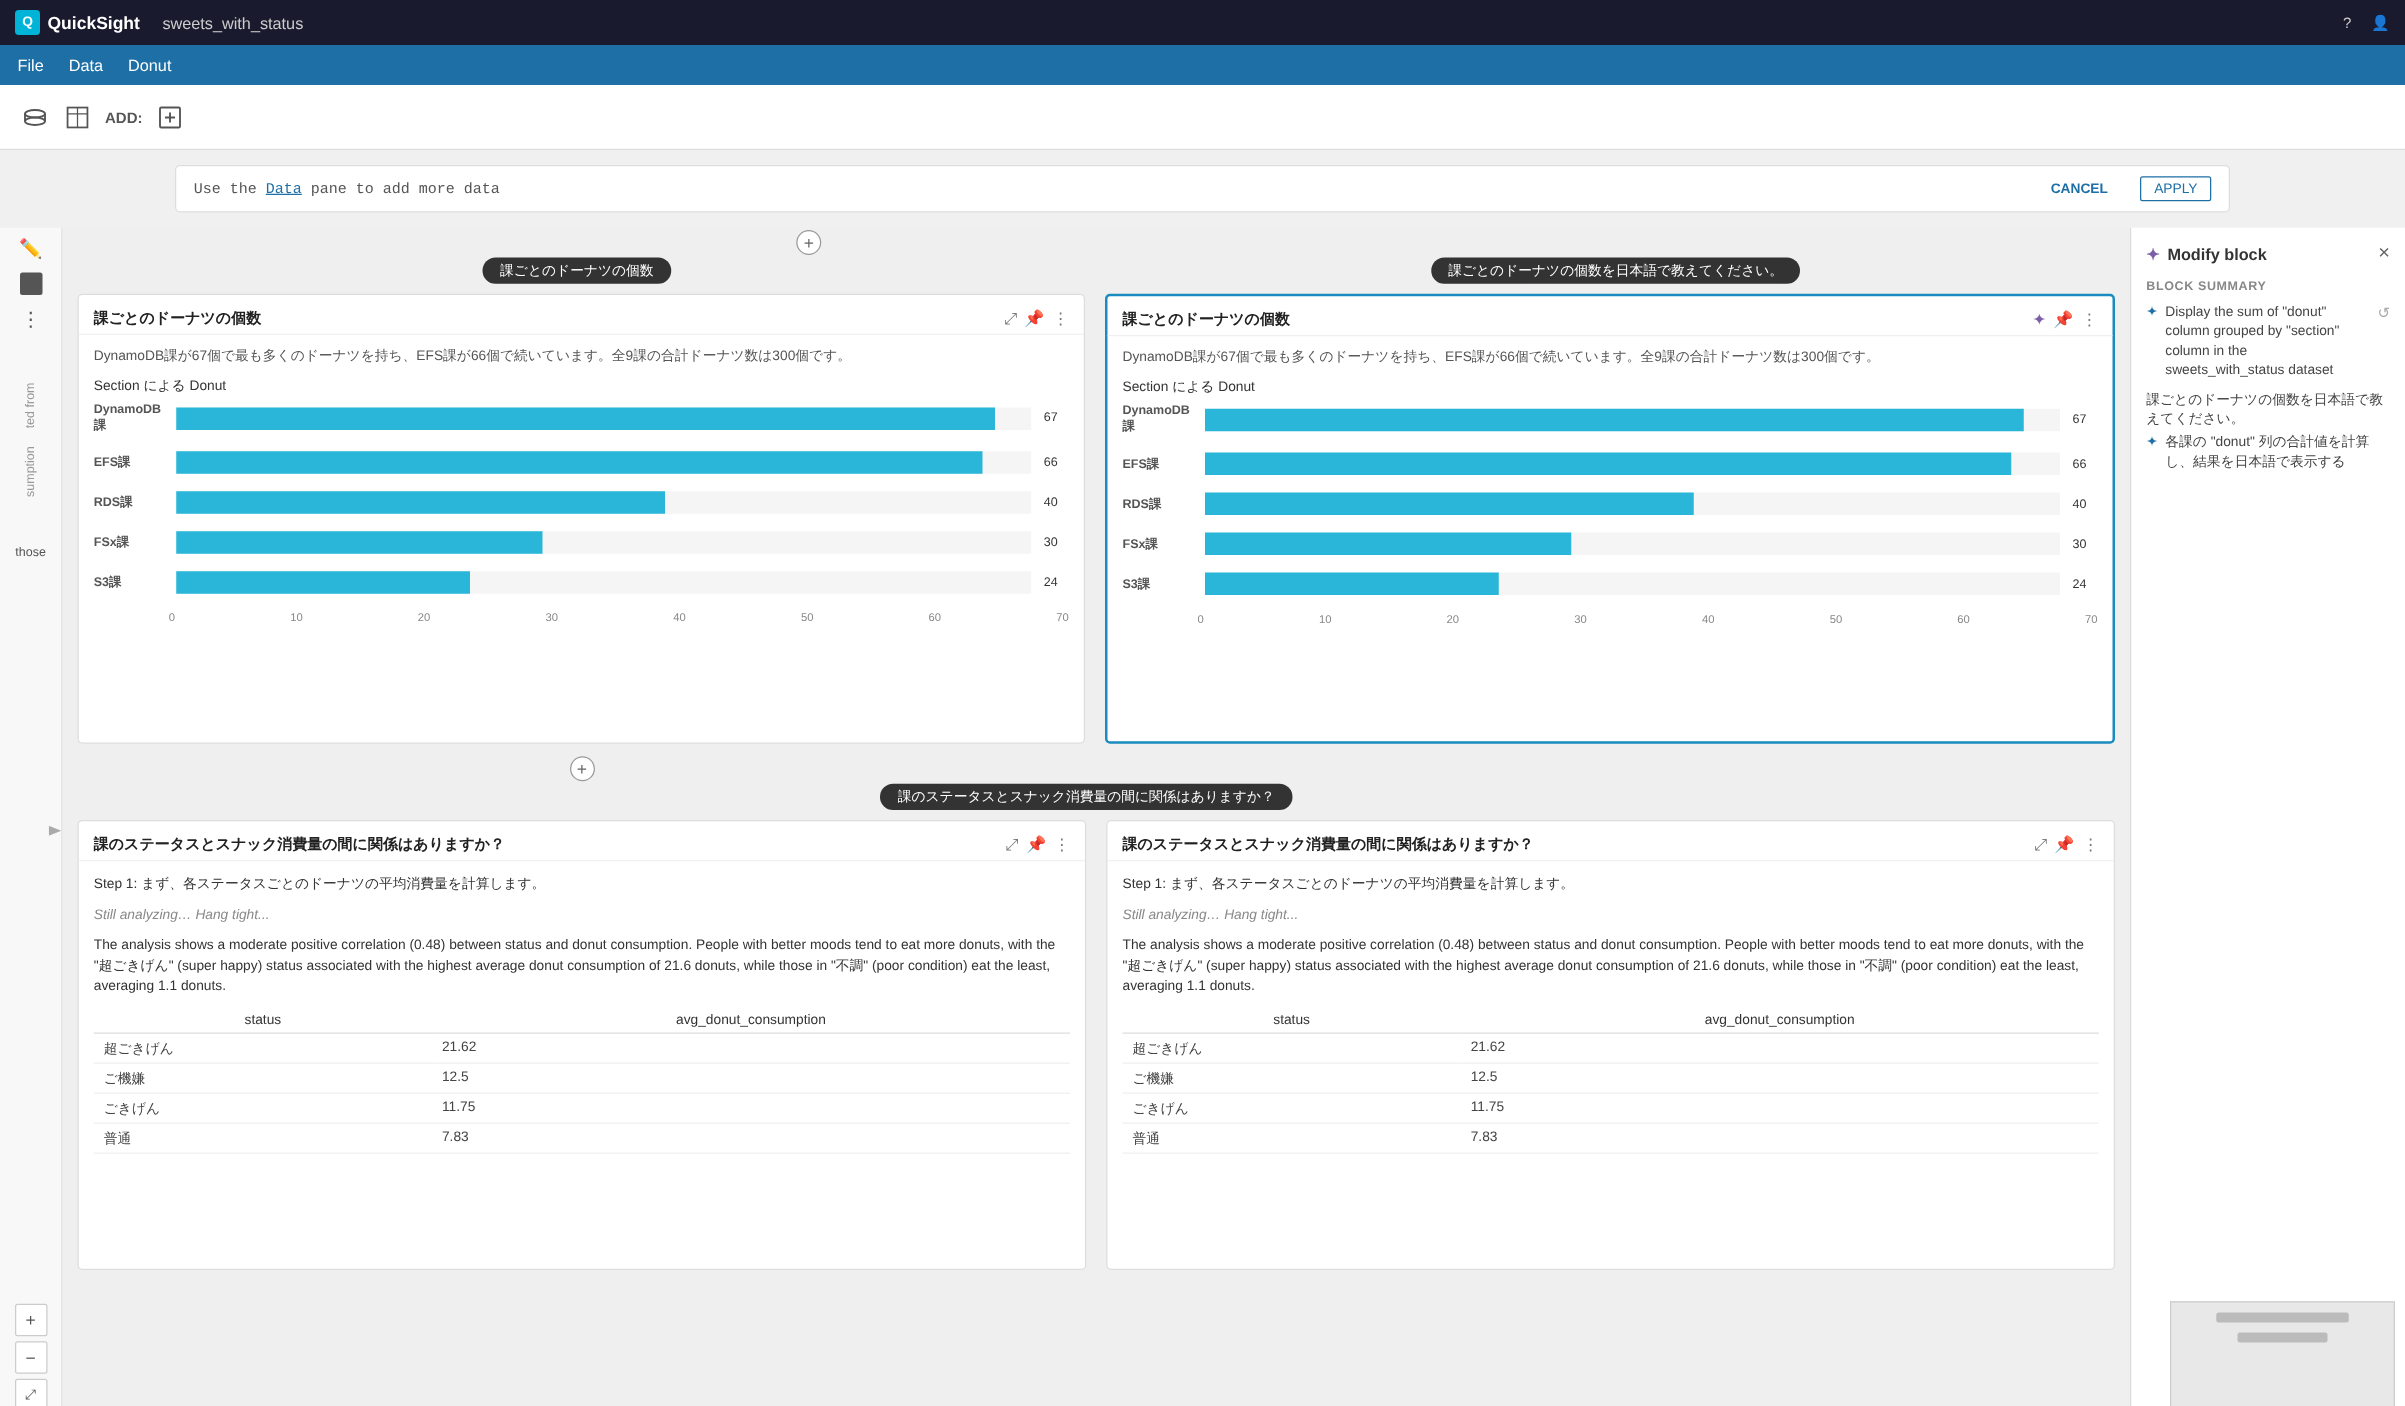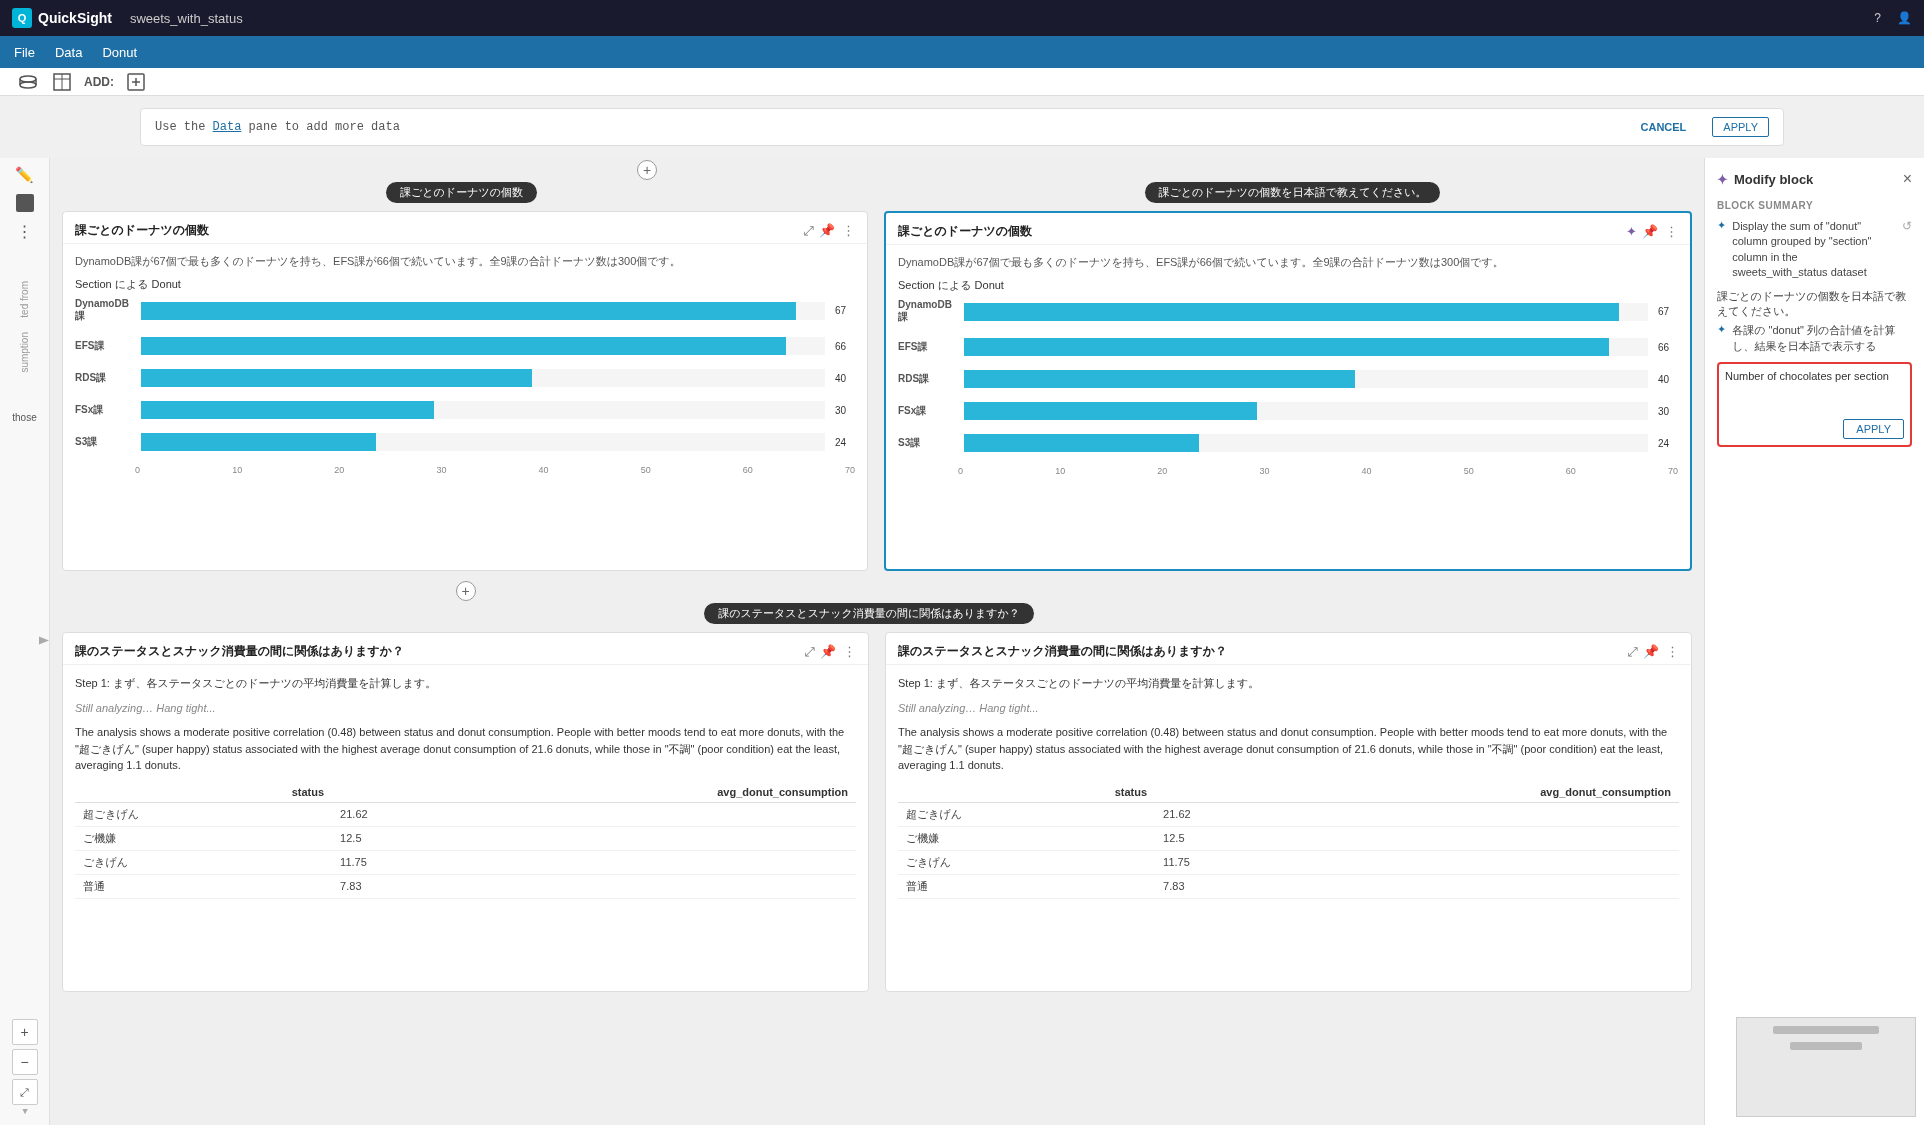--- a/index.html
+++ b/index.html
@@ -50,21 +50,21 @@
       padding: 0 14px;
       gap: 20px;
       color: white;
       font-size: 13px;
     }
     .menu-item { cursor: pointer; }
 
     
     .toolbar {
       background: white;
-      height: 28px;
+      height: 52px;
       display: flex;
       align-items: center;
       padding: 0 16px;
       border-bottom: 1px solid #ddd;
       gap: 10px;
     }
     .toolbar-icon {
       width: 24px; height: 24px;
       display: flex; align-items: center; justify-content: center;
       color: #555;
@@ -231,22 +231,22 @@
       color: #333;
       line-height: 1.5;
       margin-bottom: 8px;
     }
     .data-table {
       width: 100%;
       border-collapse: collapse;
       font-size: 11px;
     }
     .data-table th {
-      text-align: right;
-      font-weight: bold;
+      text-align: center;
+      font-weight: normal;
       border-bottom: 1px solid #ddd;
       padding: 4px 8px;
       color: #333;
     }
     .data-table td {
       padding: 4px 8px;
       border-bottom: 1px solid #f0f0f0;
       color: #444;
     }
 
@@ -707,26 +707,20 @@
       <span style="color:#aaa; cursor:pointer; margin-left:auto; flex-shrink:0;">↺</span>
     </div>
 
     <div style="font-size:11px; color:#444; margin-bottom:4px; line-height:1.4;">課ごとのドーナツの個数を日本語で教えてください。</div>
 
     <div style="display:flex; align-items:flex-start; gap:6px; margin-bottom:8px;">
       <span style="color:#1e6fa5; font-size:11px; flex-shrink:0;">✦</span>
       <span style="font-size:11px; color:#444; line-height:1.4;">各課の "donut" 列の合計値を計算し、結果を日本語で表示する</span>
     </div>
 
-    <div class="input-box-wrapper">
-      <textarea class="input-box" placeholder="Number of chocolates per section" style="">Number of chocolates per section</textarea>
-      <div class="apply-btn">
-        <button class="btn-apply">APPLY</button>
-      </div>
-    </div>
 
     <div style="position:absolute; bottom:0; right:0; width:180px; height:100px; background:#e8e8e8; border:1px solid #ccc; margin: 8px;">
       <div style="width:60%; height:8px; background:#bbb; margin:8px auto; border-radius:2px;"></div>
       <div style="width:40%; height:8px; background:#bbb; margin:4px auto; border-radius:2px;"></div>
     </div>
   </div>
 
 </div>
 
 </body></html>

